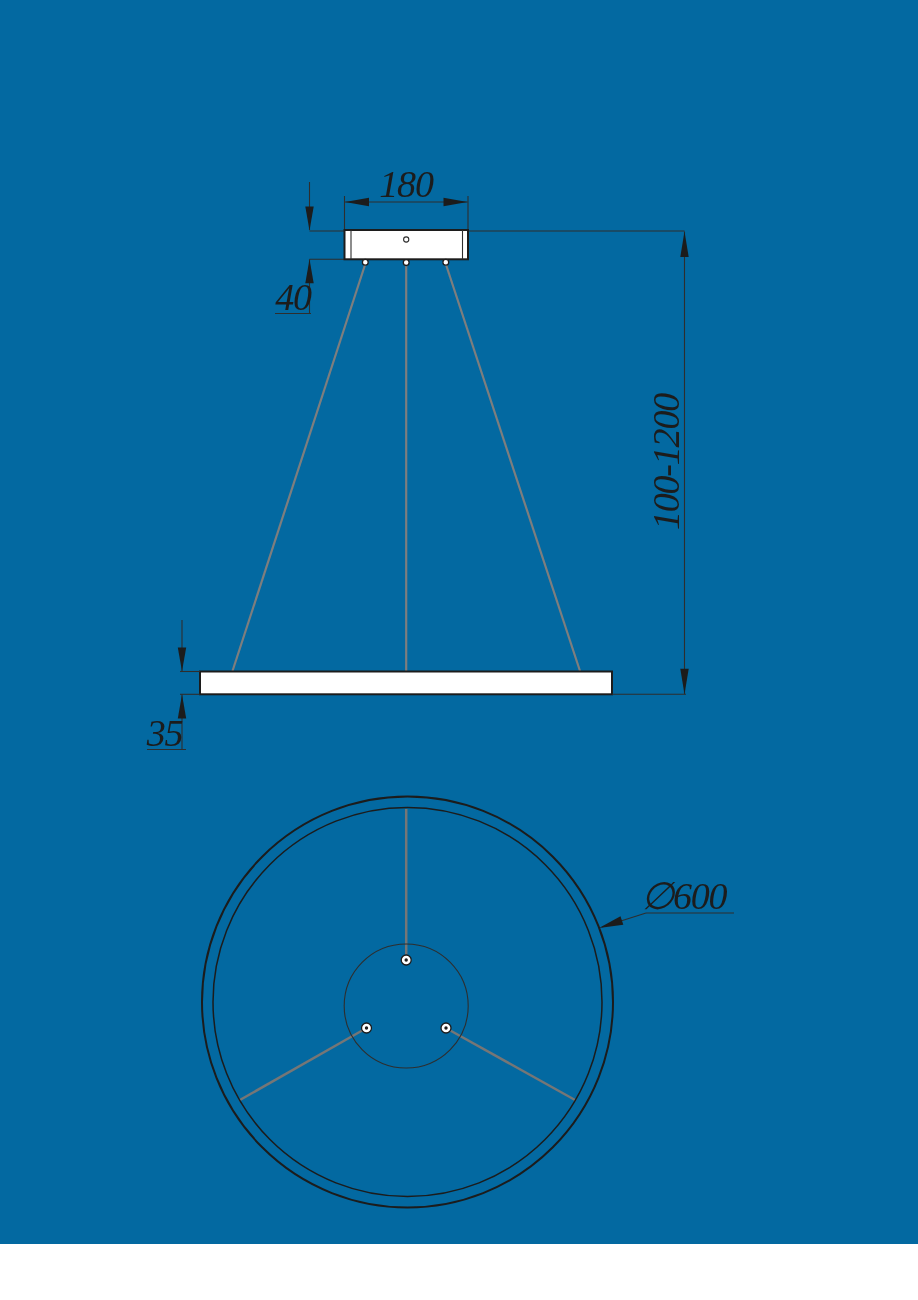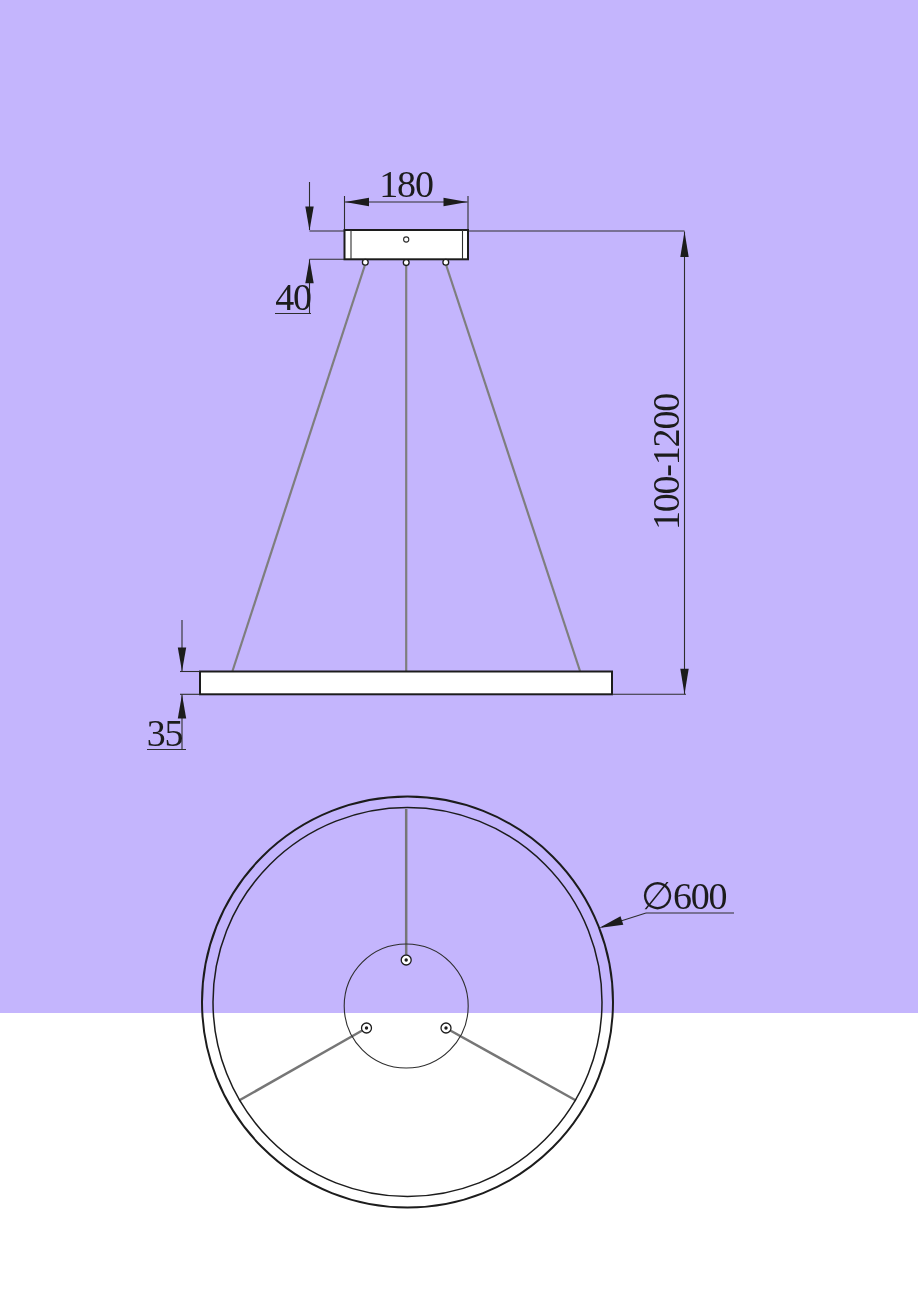--- a/index.html
+++ b/index.html
@@ -6,22 +6,23 @@
     margin: 0;
     padding: 0;
     background: #ffffff;
     width: 918px;
     height: 1300px;
     overflow: hidden;
   }
   .drawing-stage {
     position: relative;
     width: 918px;
-    height: 1013px;
-    background: #c4b5fd;
+    height: 1244px;
+    background: #0369a1;
+    font-style: italic;
   }
   svg { display: block; }
   .dim-text {
     font-family: "Liberation Serif", "DejaVu Serif", serif;
     font-size: 38px;
     letter-spacing: -1.2px;
     fill: #1c1c1c;
   }
   .obj  { stroke: #1c1c1c; stroke-width: 2;   fill: none; }
   .obj-fill { stroke: #1c1c1c; stroke-width: 2; fill: #ffffff; }

